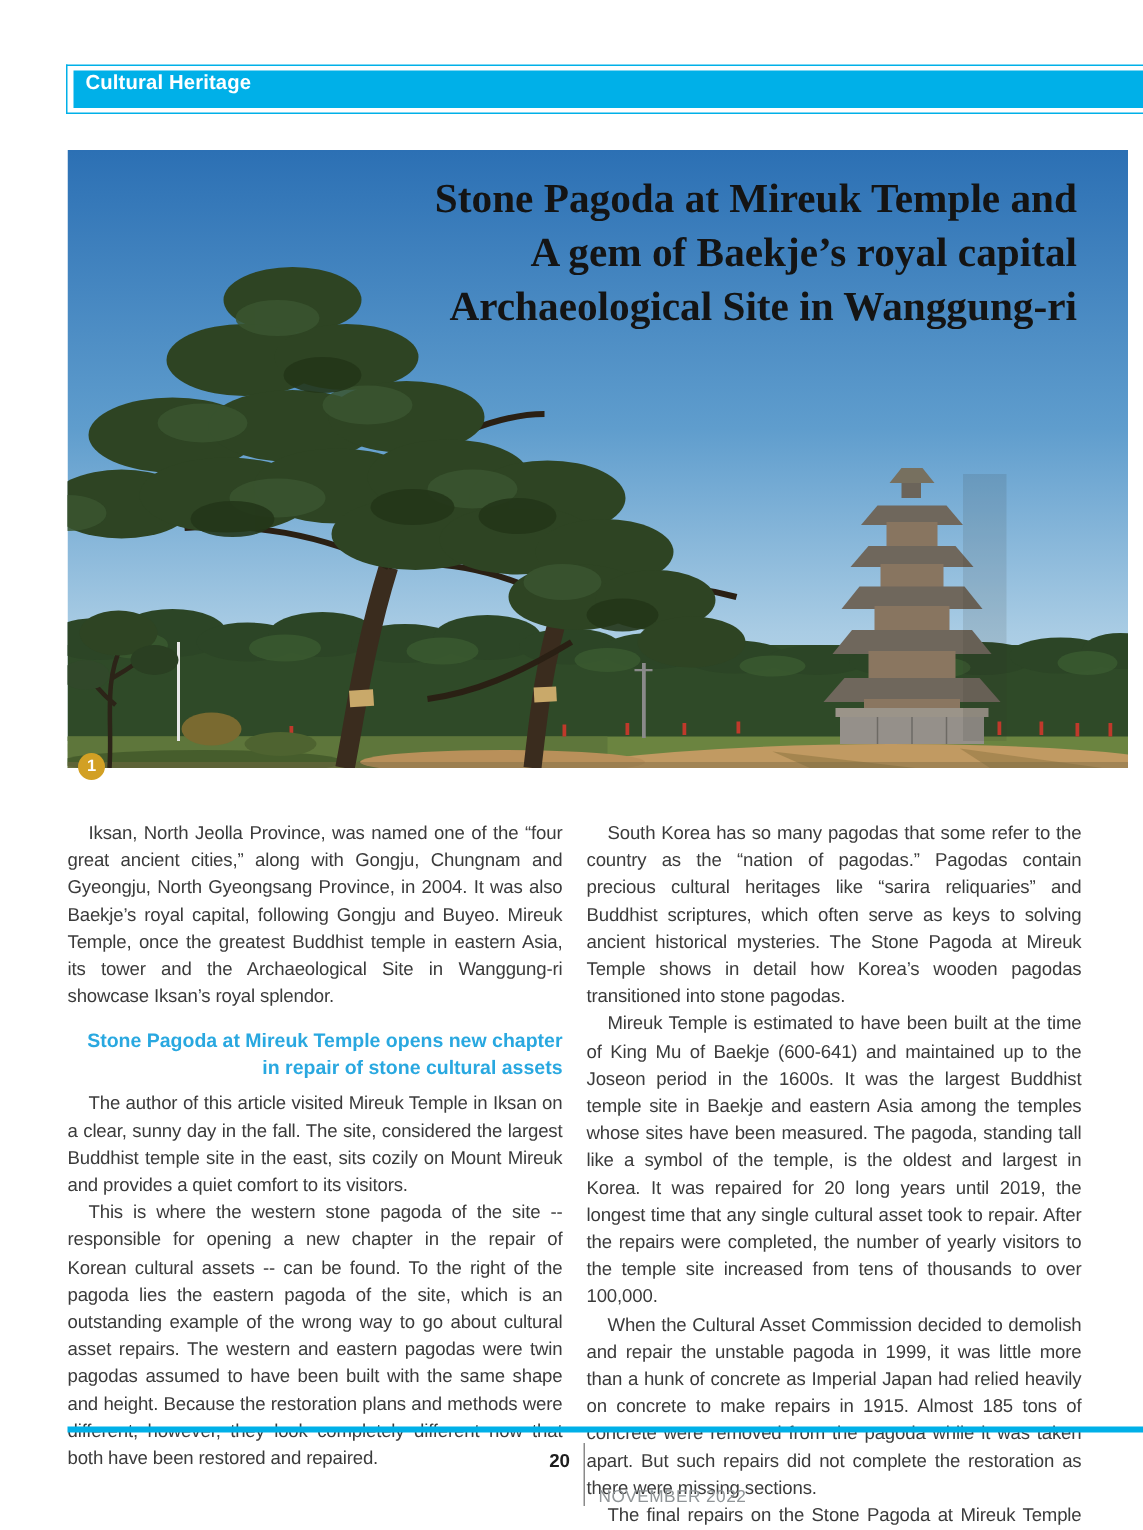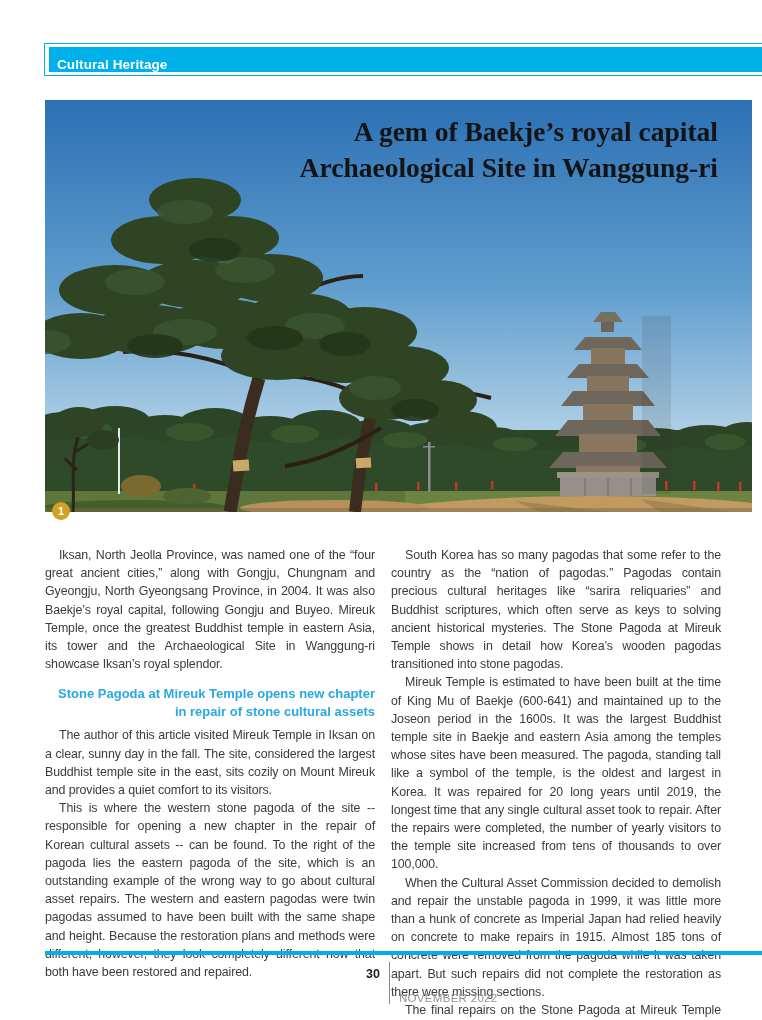--- a/index.html
+++ b/index.html
@@ -8,21 +8,21 @@
     margin:0 auto;overflow:hidden;
     font-family:"Liberation Sans","DejaVu Sans",sans-serif;
   }
   
   .category-frame{
     position:absolute;left:44px;top:43px;width:718px;height:33px;
     border:1px solid var(--accent,#00b0e8);border-right:none;box-sizing:border-box;
   }
   .category-band{
     position:absolute;left:49px;top:47px;width:713px;height:25px;
-    background:var(--accent,#00b0e8);display:flex;align-items:flex-end;
+    background:var(--accent,#00b0e8);display:flex;align-items:flex-start;
   }
   .category-label{
     color:#ffffff;font-weight:bold;font-size:13.5px;padding-left:8px;letter-spacing:.1px;
   }
   
   .hero{position:absolute;left:45px;top:100px;width:707px;height:412px;overflow:visible;}
   .hero svg{position:absolute;left:0;top:0;display:block;}
   .hero-title{
     position:absolute;top:14px;right:34px;text-align:right;
     font-family:"Liberation Serif","DejaVu Serif",serif;font-weight:bold;
@@ -222,20 +222,21 @@
       </g>
       <g fill="#243619" opacity="0.9">
         <ellipse cx="170" cy="150" rx="26" ry="12"></ellipse>
           <ellipse cx="110" cy="246" rx="28" ry="12"></ellipse>
         <ellipse cx="230" cy="238" rx="28" ry="12"></ellipse>
           <ellipse cx="300" cy="244" rx="26" ry="12"></ellipse>
         <ellipse cx="370" cy="310" rx="24" ry="11"></ellipse>
       </g>
     </svg>
     <div class="hero-title">
+        <div>Stone Pagoda at Mireuk Temple and</div>
         <div>A gem of Baekje’s royal capital</div>
         <div>Archaeological Site in Wanggung-ri</div>
       </div>
     <div class="photo-badge">1</div>
   </div>
 
   <div class="columns">
     <div class="col" id="col-left">
         <p class="body-p">Iksan, North Jeolla Province, was named one of the “four great ancient cities,” along with Gongju, Chungnam and Gyeongju, North Gyeongsang Province, in 2004. It was also Baekje’s royal capital, following Gongju and Buyeo. Mireuk Temple, once the greatest Buddhist temple in eastern Asia, its tower and the Archaeological Site in Wanggung-ri showcase Iksan’s royal splendor.</p>
         <h3 class="sub-heading">Stone Pagoda at Mireuk Temple opens new chapter in repair of stone cultural assets</h3>
@@ -244,17 +245,17 @@
       </div>
     <div class="col" id="col-right">
         <p class="body-p">South Korea has so many pagodas that some refer to the country as the “nation of pagodas.” Pagodas contain precious cultural heritages like “sarira reliquaries” and Buddhist scriptures, which often serve as keys to solving ancient historical mysteries. The Stone Pagoda at Mireuk Temple shows in detail how Korea’s wooden pagodas transitioned into stone pagodas.</p>
         <p class="body-p">Mireuk Temple is estimated to have been built at the time of King Mu of Baekje (600-641) and maintained up to the Joseon period in the 1600s. It was the largest Buddhist temple site in Baekje and eastern Asia among the temples whose sites have been measured. The pagoda, standing tall like a symbol of the temple, is the oldest and largest in Korea. It was repaired for 20 long years until 2019, the longest time that any single cultural asset took to repair. After the repairs were completed, the number of yearly visitors to the temple site increased from tens of thousands to over 100,000.</p>
         <p class="body-p">When the Cultural Asset Commission decided to demolish and repair the unstable pagoda in 1999, it was little more than a hunk of concrete as Imperial Japan had relied heavily on concrete to make repairs in 1915. Almost 185 tons of concrete were removed from the pagoda while it was taken apart. But such repairs did not complete the restoration as there were missing sections.</p>
         <p class="body-p">The final repairs on the Stone Pagoda at Mireuk Temple were</p>
       </div>
   </div>
 
   <div class="footer-bar"></div>
-  <div class="footer-pageno">30</div>
+  <div class="footer-pageno">20</div>
   <div class="footer-divider"></div>
   <div class="footer-issue">NOVEMBER 2022</div>
 
 </div>
 
 </body></html>

